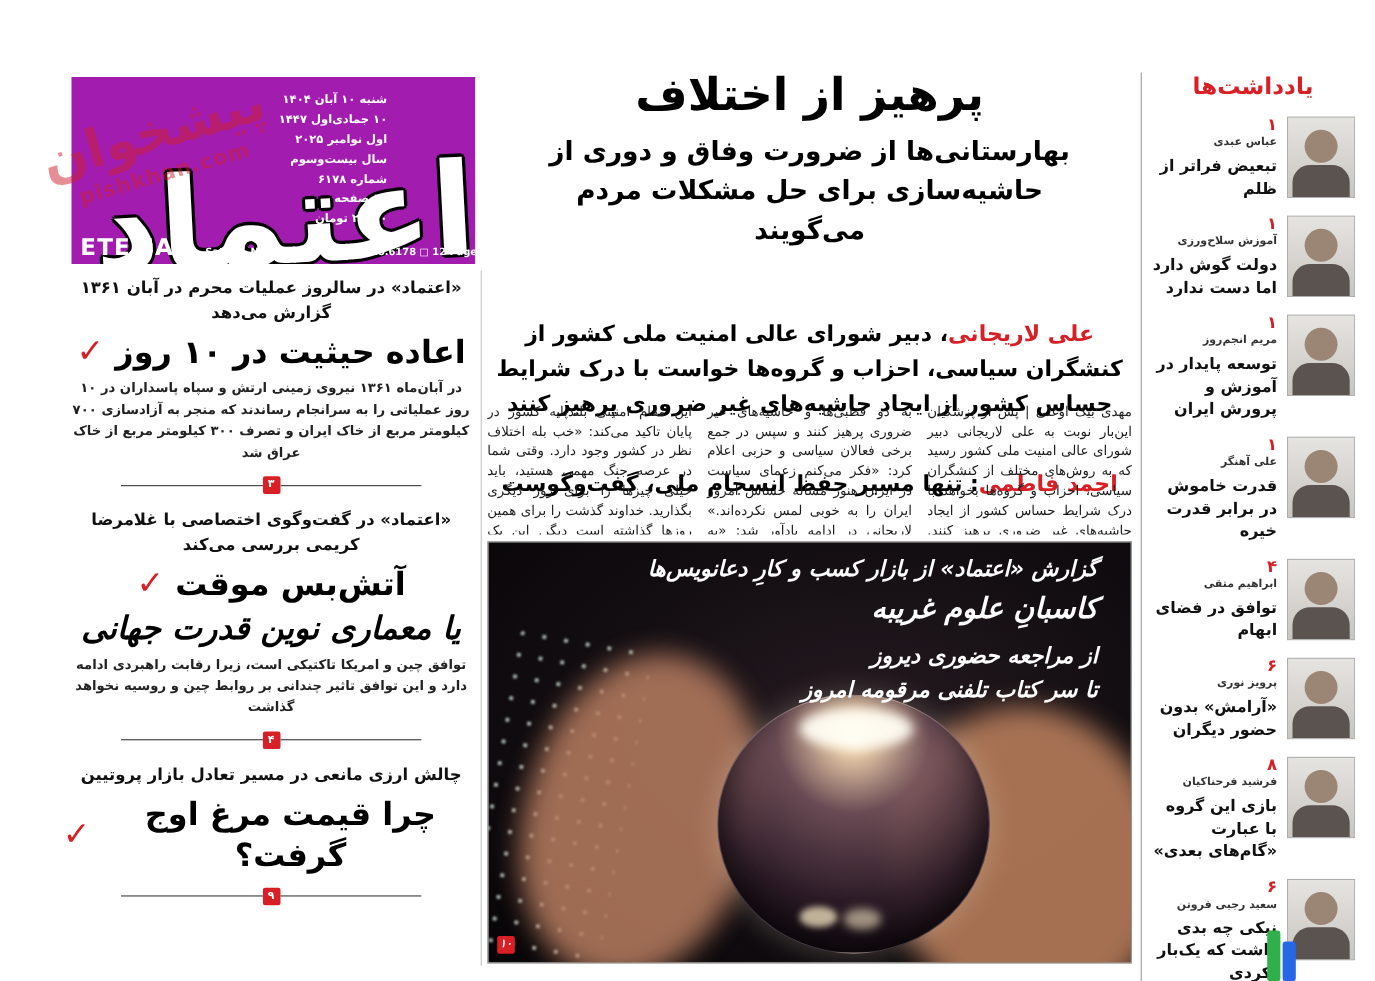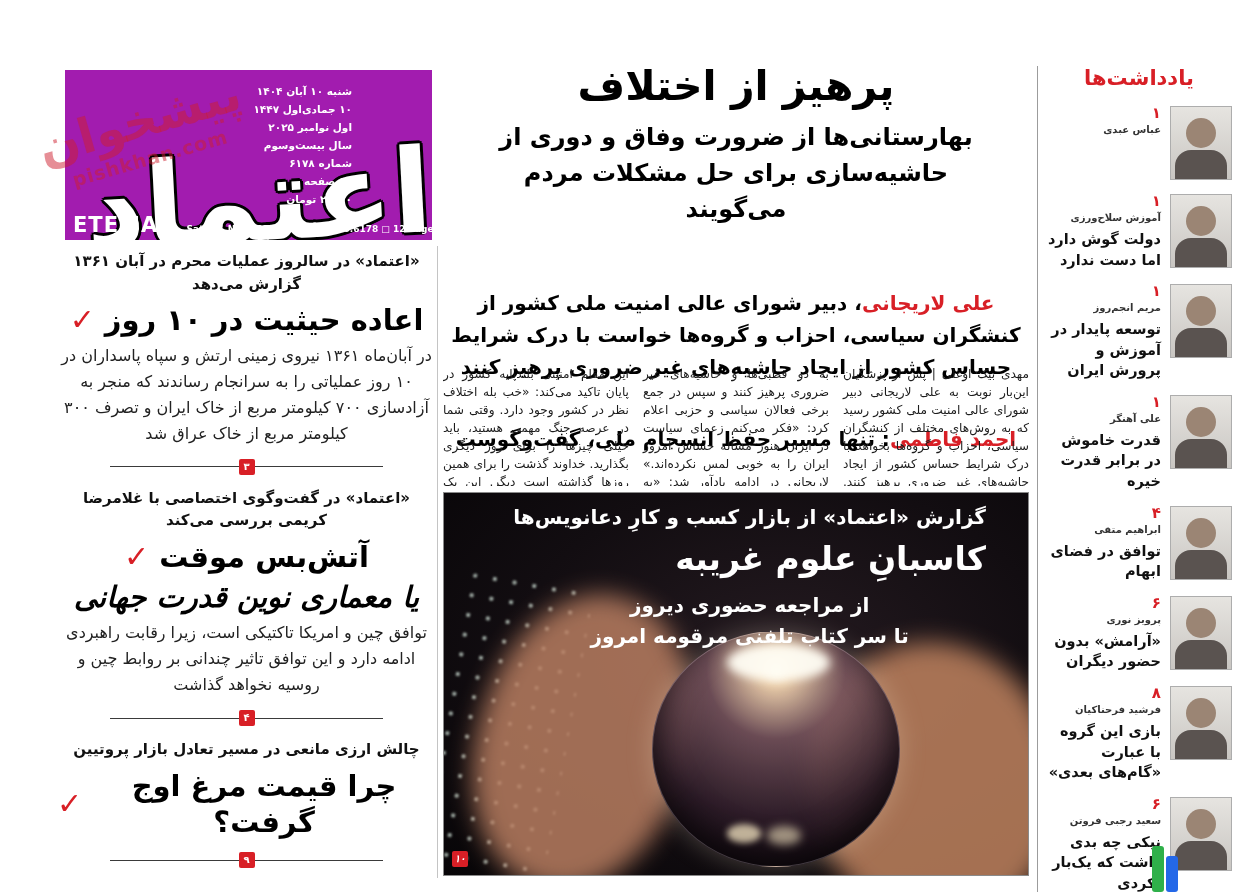--- a/index.html
+++ b/index.html
@@ -89,42 +89,42 @@
   .crystal-ball::before {
     content:""; position:absolute; left:30%; top:5%; width:42%; height:16%;
     background:#fffdf4; border-radius:50%; filter:blur(5px); opacity:.95;
   }
   .crystal-ball::after {
     content:""; position:absolute; left:30%; bottom:10%; width:14%; height:8%;
     background:#e8d9b8; border-radius:50%; filter:blur(3px); opacity:.8;
     box-shadow:40px 2px 6px rgba(232,217,184,.8);
   }
   .photo-overlay {
-    position:absolute; right:42px; top:12px; z-index:5;
-    direction:rtl; text-align:right; color:#fff;
+    position:absolute; right:30px; top:12px; z-index:5;
+    direction:rtl; text-align:right; color:#fff;font-style:italic;
   }
   .ph-kicker { font-size:20px; font-weight:bold; }
-  .ph-headline { font-size:33px; font-weight:bold; margin-top:10px; }
-  .ph-sub { font-size:20px; font-weight:bold; line-height:1.55; margin-top:12px;text-align:center; }
+  .ph-headline { font-size:26px; font-weight:bold; margin-top:10px; }
+  .ph-sub { font-size:20px; font-weight:bold; line-height:1.55; margin-top:12px; }
 
   .pagebox {
     display:inline-flex; align-items:center; justify-content:center;
     width:16px; height:16px; background:#d81f26; color:#fff;
     font-size:10px; font-weight:bold; border-radius:2px; line-height:1;
   }
   .photo .pagebox { position:absolute; left:8px; bottom:8px; z-index:6;font-style:italic; }
 
   
   .left-col { position:absolute; left:57px; top:250px; width:379px; direction:rtl; text-align:center; }
   .kicker { font-size:15px; font-weight:bold; color:#111; line-height:1.5; }
   .hl-row { display:flex; direction:ltr; justify-content:center; align-items:center; gap:10px; margin:7px 0 4px; }
   .check { color:#d81f26; font-size:30px; font-weight:bold; line-height:1; }
   .hl { font-size:29px; font-weight:bold; color:#000; direction:rtl; line-height:1.25; }
   .hl2 { font-size:29px; font-weight:bold; color:#000; line-height:1.25; margin-bottom:4px;font-style:italic; }
-  .lbody { font-size:16px; font-weight:normal; color:#222; line-height:1.62; margin:5px 4px 0; }
+  .lbody { font-size:12px; font-weight:bold; color:#222; line-height:1.62; margin:5px 4px 0; }
   .divider { display:flex; align-items:center; width:72%; margin:12px auto; gap:0; }
   .divider .dline { flex:1; height:1px; background:#3a3a3a; }
 
   
   .sidebar { position:absolute; left:1046px; top:66px; width:186px; height:826px; direction:rtl; overflow:hidden; }
   .sb-title { color:#d81f26; font-size:21px; font-weight:bold; text-align:center; margin-bottom:16px; }
   .sb-item { display:flex; gap:9px; margin-bottom:14px; align-items:flex-start; }
   .avatar { width:62px; height:74px; flex:0 0 62px; background:linear-gradient(180deg,#e6e4e0,#c9c6c2); border:1px solid #adadad; position:relative; overflow:hidden; }
   .avatar::before { content:""; position:absolute; left:50%; top:11px; transform:translateX(-50%); width:30px; height:30px; border-radius:50%; background:#9b8574; }
   .avatar::after { content:""; position:absolute; left:50%; top:43px; transform:translateX(-50%); width:52px; height:34px; border-radius:16px 16px 0 0; background:#5a5350; }
@@ -252,20 +252,21 @@
   </div>
 
   <div class="sidebar">
     <div class="sb-title">یادداشت‌ها</div>
 
     <div class="sb-item">
       <div class="avatar"></div>
       <div class="sb-text">
         <div class="sb-num">۱</div>
         <div class="sb-author">عباس عبدی</div>
+        <div class="sb-title-txt">تبعیض فراتر از ظلم</div>
       </div>
     </div>
 
     <div class="sb-item">
       <div class="avatar"></div>
       <div class="sb-text">
         <div class="sb-num">۱</div>
         <div class="sb-author">آموزش سلاح‌ورزی</div>
         <div class="sb-title-txt">دولت گوش دارد اما دست ندارد</div>
       </div>

